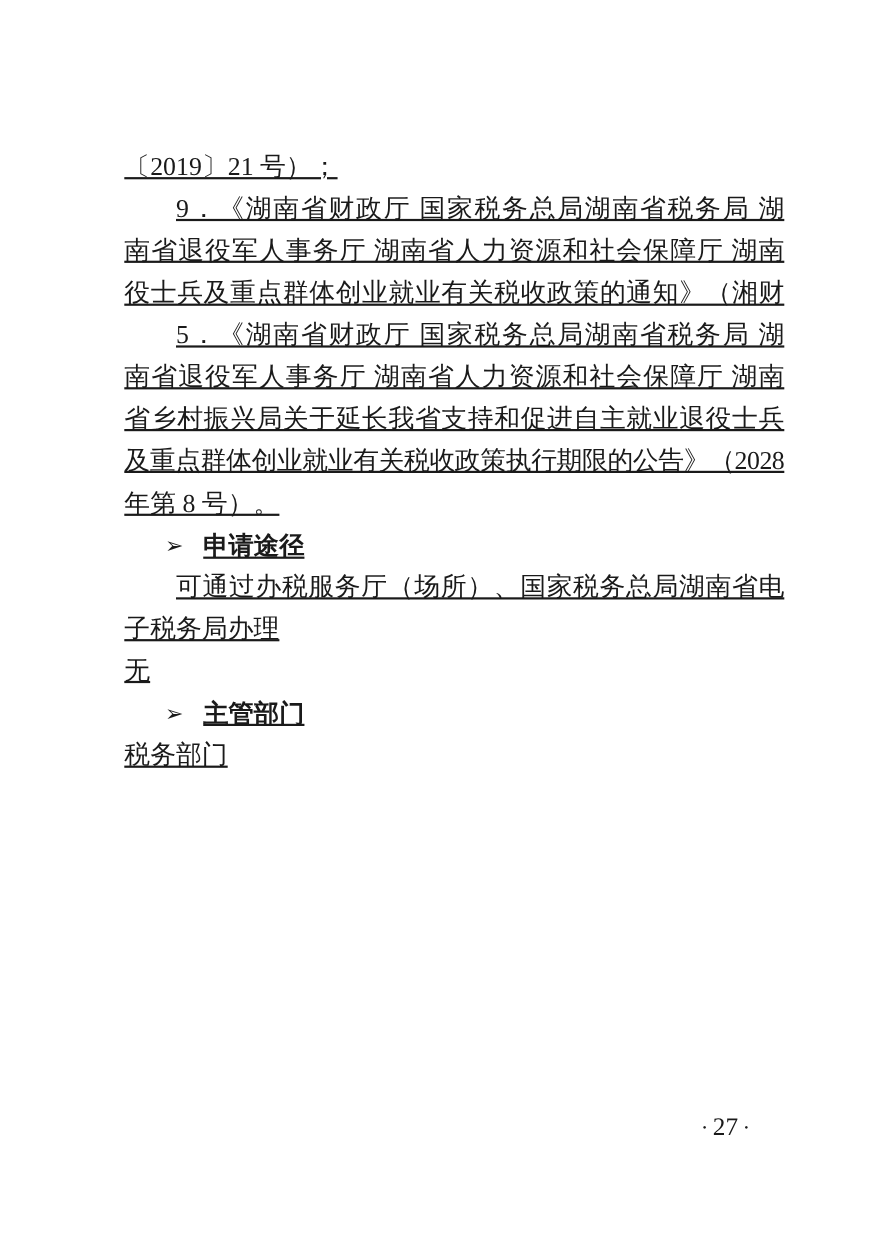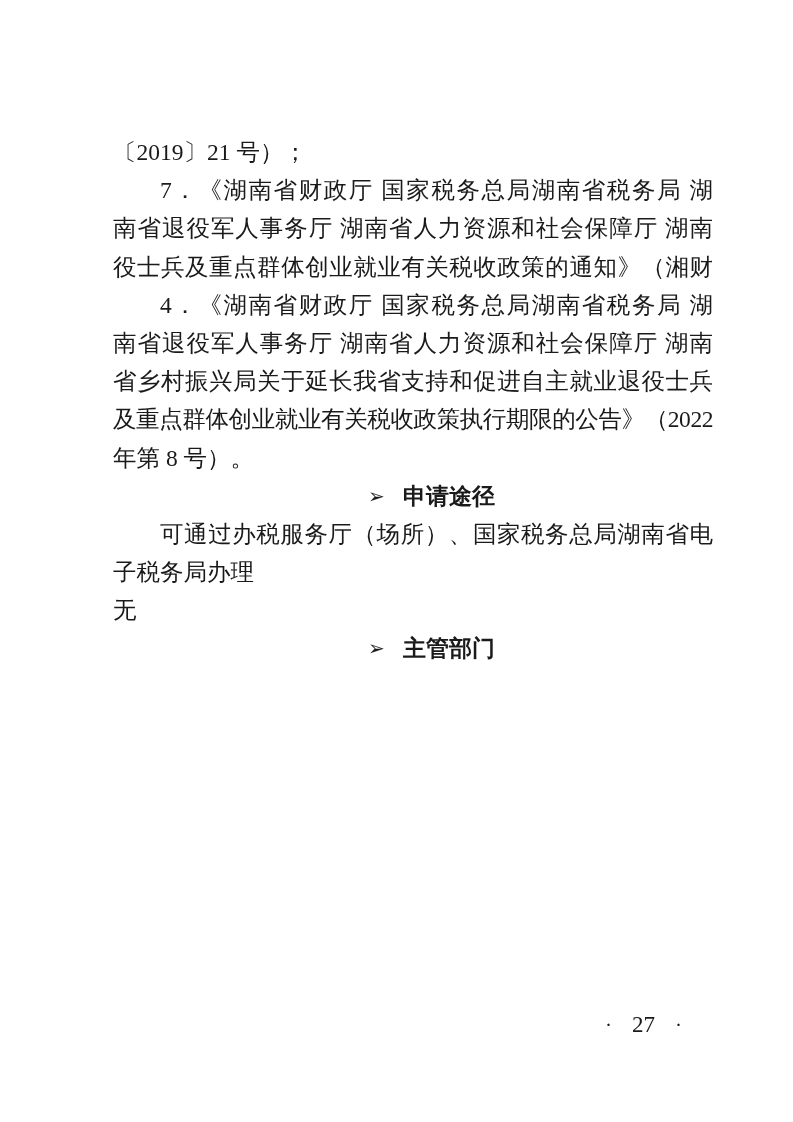--- a/index.html
+++ b/index.html
@@ -20,80 +20,81 @@
     position: absolute;
     left: 113px;
     top: 133px;
     width: 600px;
     font-size: 23.5px;
     line-height: 38.2px;
   }
   .line {
     height: 38.2px;
     white-space: nowrap;
+    text-decoration: underline;
   }
   
   .just {
     white-space: normal;
     text-align: justify;
     text-align-last: justify;
   }
   .indent { text-indent: 47px; }
   .tight { letter-spacing: -0.45px; }
   .heading {
     font-family: "Liberation Sans", "DejaVu Sans", sans-serif;
     font-weight: bold;
     padding-left: 37px;
     font-size: 23px;
-    text-align: center;
   }
   .heading .bullet {
     display: inline-block;
     font-weight: normal;
     font-size: 20px;
     margin-right: 18px;
     transform: translateY(-1px);
   }
   .pagenum {
     position: absolute;
     top: 1012px;
     right: 111px;
     font-size: 23px;
     color: #1a1a1a;
   }
   .pagenum .dot { font-size: 21px; }
-  .pagenum .num { margin: 0 20px; }
+  .pagenum .num { margin: 0 4px; }
 </style>
 </head>
 <body>
 
 <div class="page">
 
   <div class="textblock">
 
     <div class="line">〔2019〕21 号）；</div>
 
-    <div class="line just indent">7．《湖南省财政厅 国家税务总局湖南省税务局 湖</div>
+    <div class="line just indent">9．《湖南省财政厅 国家税务总局湖南省税务局 湖</div>
     <div class="line just">南省退役军人事务厅 湖南省人力资源和社会保障厅 湖南</div>
     <div class="line just">役士兵及重点群体创业就业有关税收政策的通知》（湘财</div>
 
-    <div class="line just indent">4．《湖南省财政厅 国家税务总局湖南省税务局 湖</div>
+    <div class="line just indent">5．《湖南省财政厅 国家税务总局湖南省税务局 湖</div>
     <div class="line just">南省退役军人事务厅 湖南省人力资源和社会保障厅 湖南</div>
     <div class="line just">省乡村振兴局关于延长我省支持和促进自主就业退役士兵</div>
-    <div class="line just tight">及重点群体创业就业有关税收政策执行期限的公告》（2022</div>
+    <div class="line just tight">及重点群体创业就业有关税收政策执行期限的公告》（2028</div>
     <div class="line">年第 8 号）。</div>
 
     <div class="line heading"><span class="bullet">➢</span><span>申请途径</span></div>
 
     <div class="line just indent">可通过办税服务厅（场所）、国家税务总局湖南省电</div>
     <div class="line">子税务局办理</div>
 
 
     <div class="line">无</div>
 
     <div class="line heading"><span class="bullet">➢</span><span>主管部门</span></div>
 
+    <div class="line">税务部门</div>
 
   </div>
 
   <div class="pagenum"><span class="dot">·</span><span class="num">27</span><span class="dot">·</span></div>
 
 </div>
 
 </body></html>

